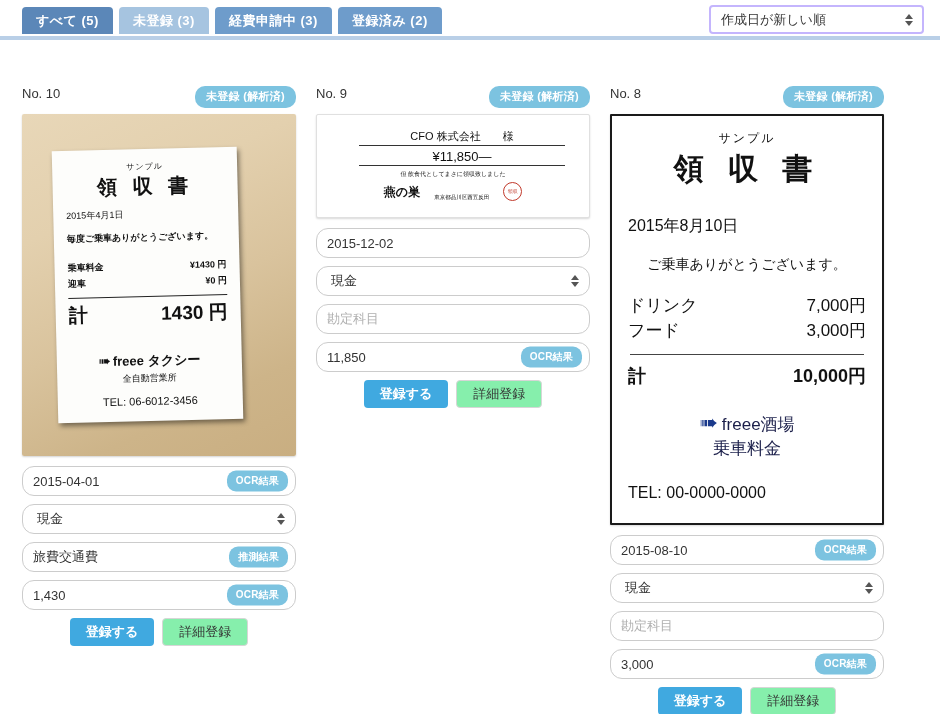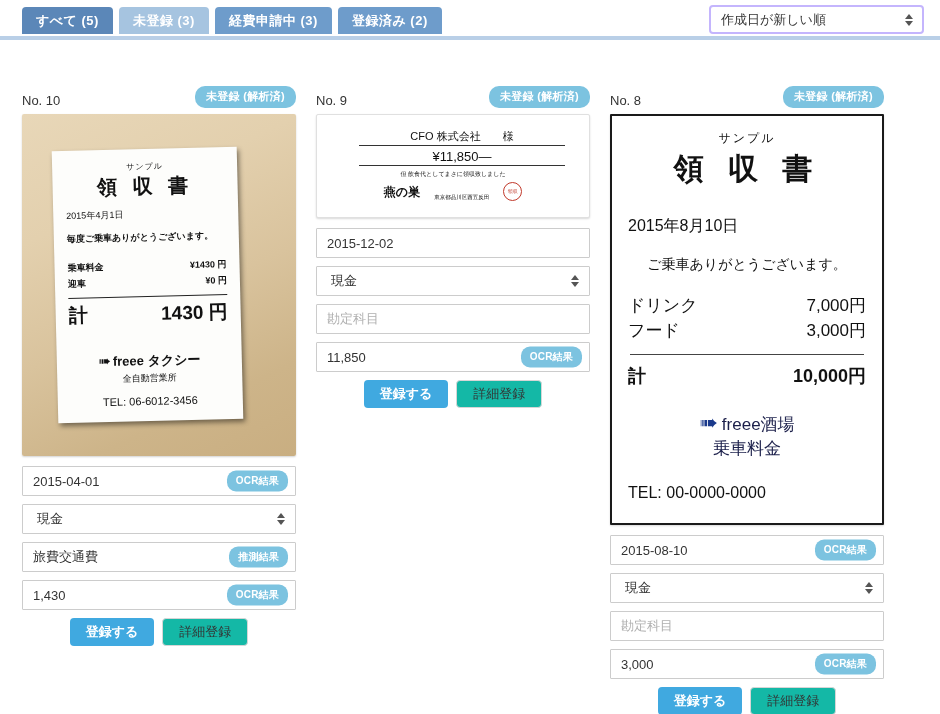--- a/index.html
+++ b/index.html
@@ -54,21 +54,21 @@
   .caret-dn { border-top: 5px solid #555; }
 
   
   .cards { position: absolute; left: 0; top: 44px; width: 940px; }
   .card { position: absolute; width: 274px; }
   .card.c1 { left: 22px; top: 42px; }
   .card.c2 { left: 316px; top: 42px; }
   .card.c3 { left: 610px; top: 42px; }
 
   .cardhead {
-    height: 22px; display: flex; align-items: flex-end;
+    height: 22px; display: flex; align-items: flex-start;
     justify-content: space-between;
   }
   .cardno { font-size: 13px; color: #333; }
   .badge {
     background: #7cc3e0; color: #fff; font-size: 11px; font-weight: bold;
     border-radius: 10px; padding: 3px 11px 4px; letter-spacing: .3px;
     white-space: nowrap;
   }
 
   
@@ -157,21 +157,21 @@
   .p3-brand{ margin-top: 22px; text-align: center; font-size: 17px;
              color: #1b1f4a; }
   .p3-brand .bird { color: #1b3a8c; font-size: 22px; margin-right: 4px; }
   .p3-sub  { text-align: center; font-size: 17px; color: #1b1f4a; margin-top: 1px; }
   .p3-tel  { font-size: 16px; margin-top: 24px; }
 
   
   .fields { margin-top: 10px; }
   .field {
     position: relative; width: 274px; height: 30px;
-    border: 1px solid #cccccc; border-radius: 1px; background: #fff;
+    border: 1px solid #cccccc; border-radius: 12px; background: #fff;
     display: flex; align-items: center; padding: 0 10px;
     font-size: 13px; color: #333; margin-bottom: 8px;
   }
   .field.placeholder { color: #b0b0b0; }
   .field.select { padding-left: 14px; cursor: pointer; }
   .field .arrows { position: absolute; right: 10px; top: 50%;
                    transform: translateY(-50%);
                    display: flex; flex-direction: column; gap: 2px; }
   .tag {
     position: absolute; right: 7px; top: 50%; transform: translateY(-50%);
@@ -179,21 +179,21 @@
     border-radius: 9px; padding: 3px 9px 4px; letter-spacing: .2px;
     white-space: nowrap;
   }
   .btnrow { display: flex; justify-content: center; gap: 8px; margin-top: 6px; }
   .btn {
     height: 28px; padding: 0 16px; border-radius: 4px; font-size: 13px;
     display: flex; align-items: center; justify-content: center;
     cursor: pointer; white-space: nowrap;
   }
   .btn.primary { background: #40a9e0; color: #fff; font-weight: bold; }
-  .btn.ghost   { background: #14b8a6; border: 1px solid #d6d6d6; color: #333; }
+  .btn.ghost   { background: #86efac; border: 1px solid #d6d6d6; color: #333; }
 </style>
 </head>
 <body>
 
 <div id="app">
 
   <div class="tabbar">
     <div class="tabs">
       <div class="tab dark">すべて (5)</div>
       <div class="tab mid">未登録 (3)</div>

